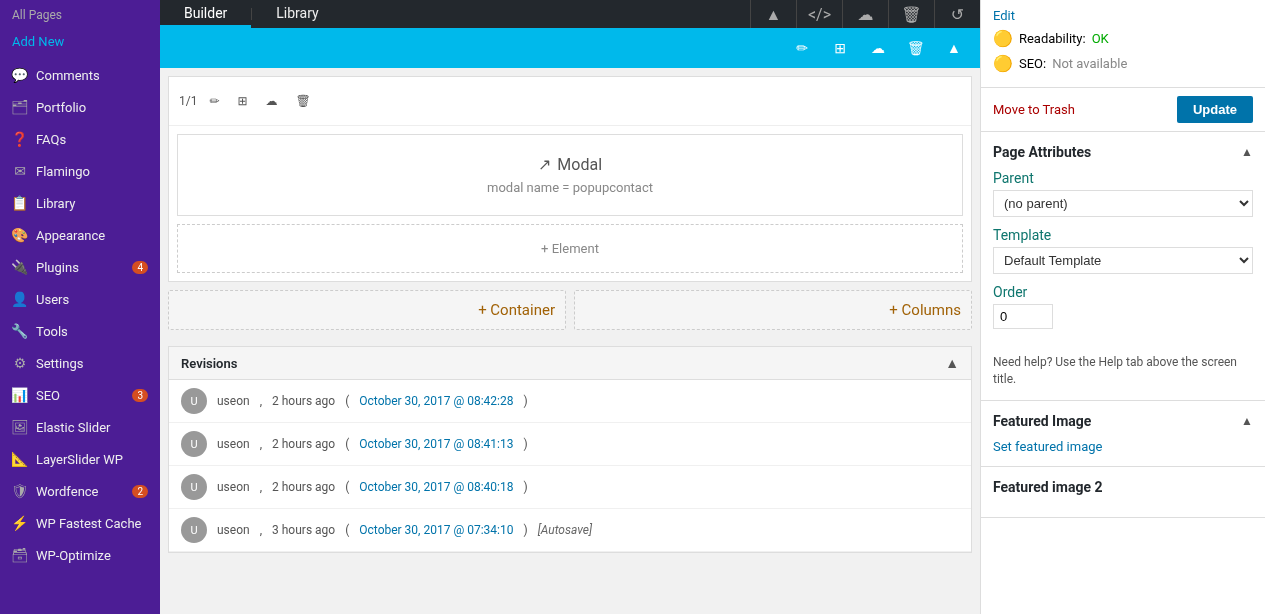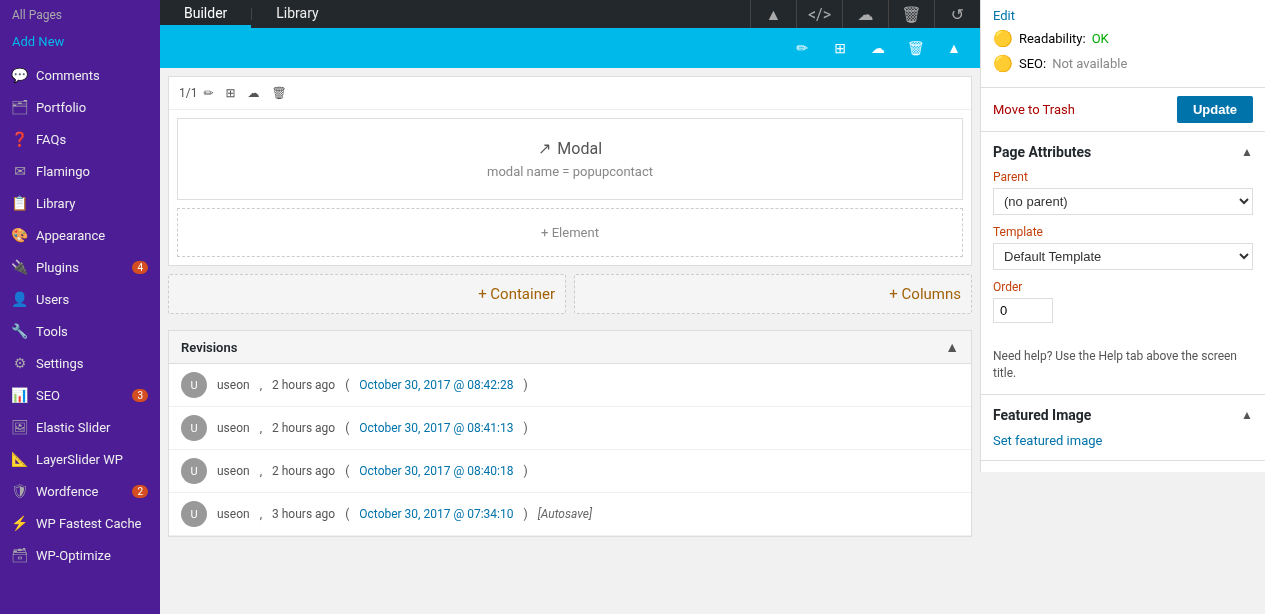--- a/index.html
+++ b/index.html
@@ -127,23 +127,24 @@
       border-radius: 2px;
     }
 
     
     .content-section {
       background: #fff;
       margin: 8px;
       border: 1px solid #ddd;
     }
     .section-mini-toolbar {
-      padding: 6px 10px;
-      display: flex;
-      align-items: center;
+      padding: 14px 10px;
+      display: flex;
+      align-items: center;
+      gap: 6px;
       border-bottom: 1px solid #eee;
     }
     .mini-btn {
       padding: 3px 6px;
       color: #555;
       cursor: pointer;
       font-size: 12px;
       border-radius: 2px;
     }
     .mini-count { font-size: 12px; color: #555; }
@@ -238,21 +239,21 @@
     }
     .revision-link { color: #0073aa; text-decoration: none; cursor: pointer; }
     .revision-autosave { color: #666; font-style: italic; }
 
     
     #right-panel {
       width: 285px;
       background: #fff;
       border-left: 1px solid #ddd;
       overflow-y: auto;
-      height: 472px;
+      height: 614px;
       flex-shrink: 0;
     }
 
     .rp-section {
       border-bottom: 1px solid #ddd;
       padding: 12px;
     }
     .rp-section-header {
       display: flex;
       align-items: center;
@@ -287,21 +288,21 @@
     }
     .trash-update-row {
       display: flex;
       align-items: center;
       justify-content: space-between;
       padding: 8px 12px;
       border-bottom: 1px solid #ddd;
     }
 
     
-    .rp-label { font-size: 12px; color: #c2410c; margin-bottom: 4px; }
+    .rp-label { font-size: 14px; color: #0f766e; margin-bottom: 4px; }
     .rp-select {
       width: 100%;
       padding: 4px 6px;
       border: 1px solid #ddd;
       font-size: 13px;
       color: #333;
       background: #fff;
       appearance: auto;
     }
     .rp-input {

